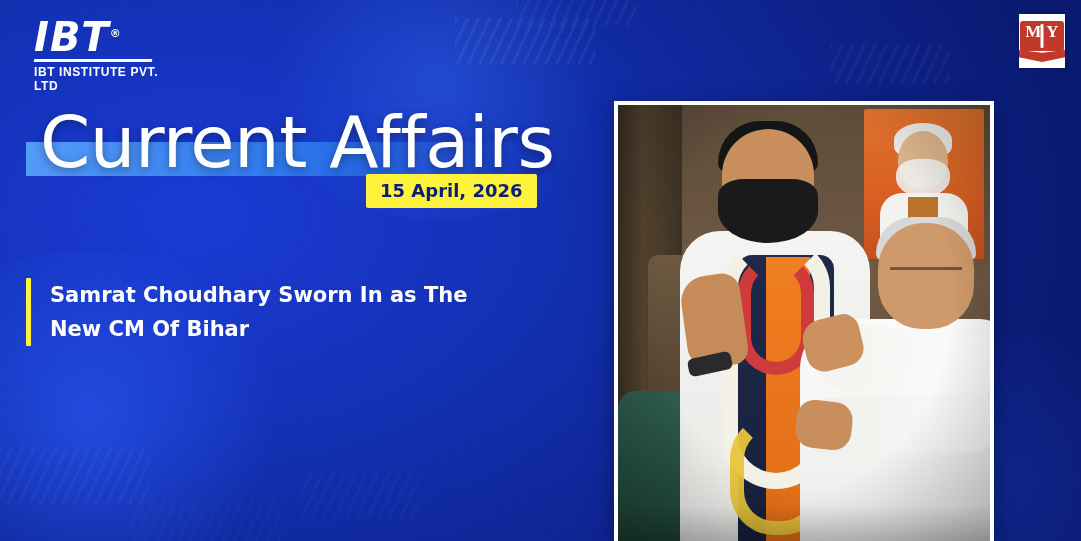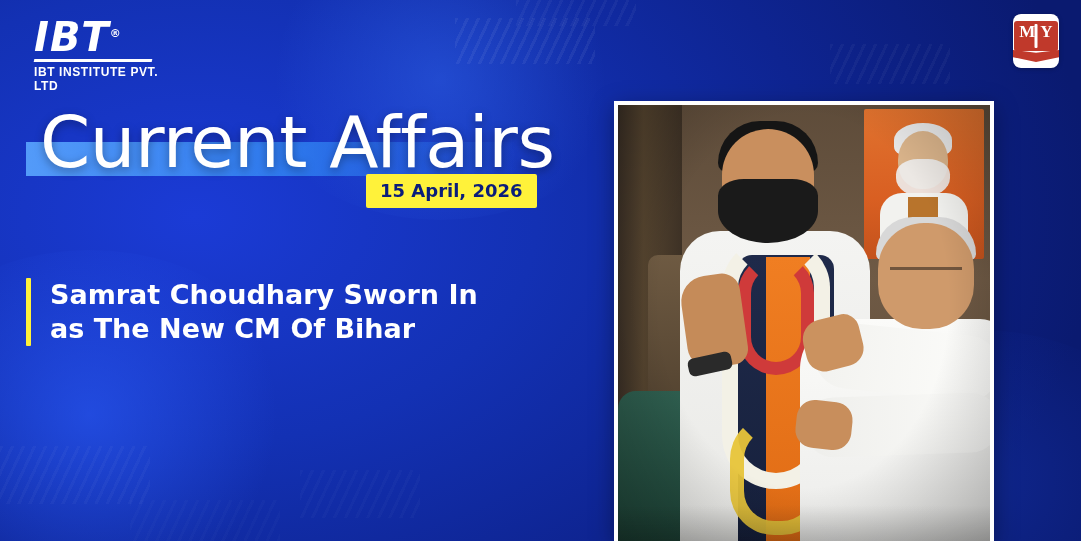--- a/index.html
+++ b/index.html
@@ -77,24 +77,24 @@
     margin-top: 3px;
     font-size: 12px;
     font-weight: 700;
     color: #ffffff;
     letter-spacing: .6px;
   }
 
   
   .my-logo {
     position: absolute;
-    right: 22px; top: 14px;
+    right: 16px; top: 14px;
     width: 46px; height: 54px;
     background: #ffffff;
-    border-radius: 8px;
+    border-radius: 0;
     box-shadow: 0 1px 4px rgba(0,0,0,.25);
   }
   .my-logo .my-book {
     position: absolute;
     left: 50%; top: 7px;
     transform: translateX(-50%);
     width: 44px; height: 30px;
     background: #c0392b;
     border-radius: 3px 3px 2px 2px;
   }
@@ -170,21 +170,21 @@
     align-items: stretch;
   }
   .headline-bar {
     width: 5px;
     background: #fff23a;
     margin-right: 19px;
     border-radius: 1px;
   }
   .headline {
     color: #ffffff;
-    font-size: 27px;
+    font-size: 21px;
     font-weight: 700;
     line-height: 34px;
     font-family: "DejaVu Sans", sans-serif;
     max-width: 460px;
   }
 
   
   .photo-frame {
     position: absolute;
     left: 614px; top: 101px;

